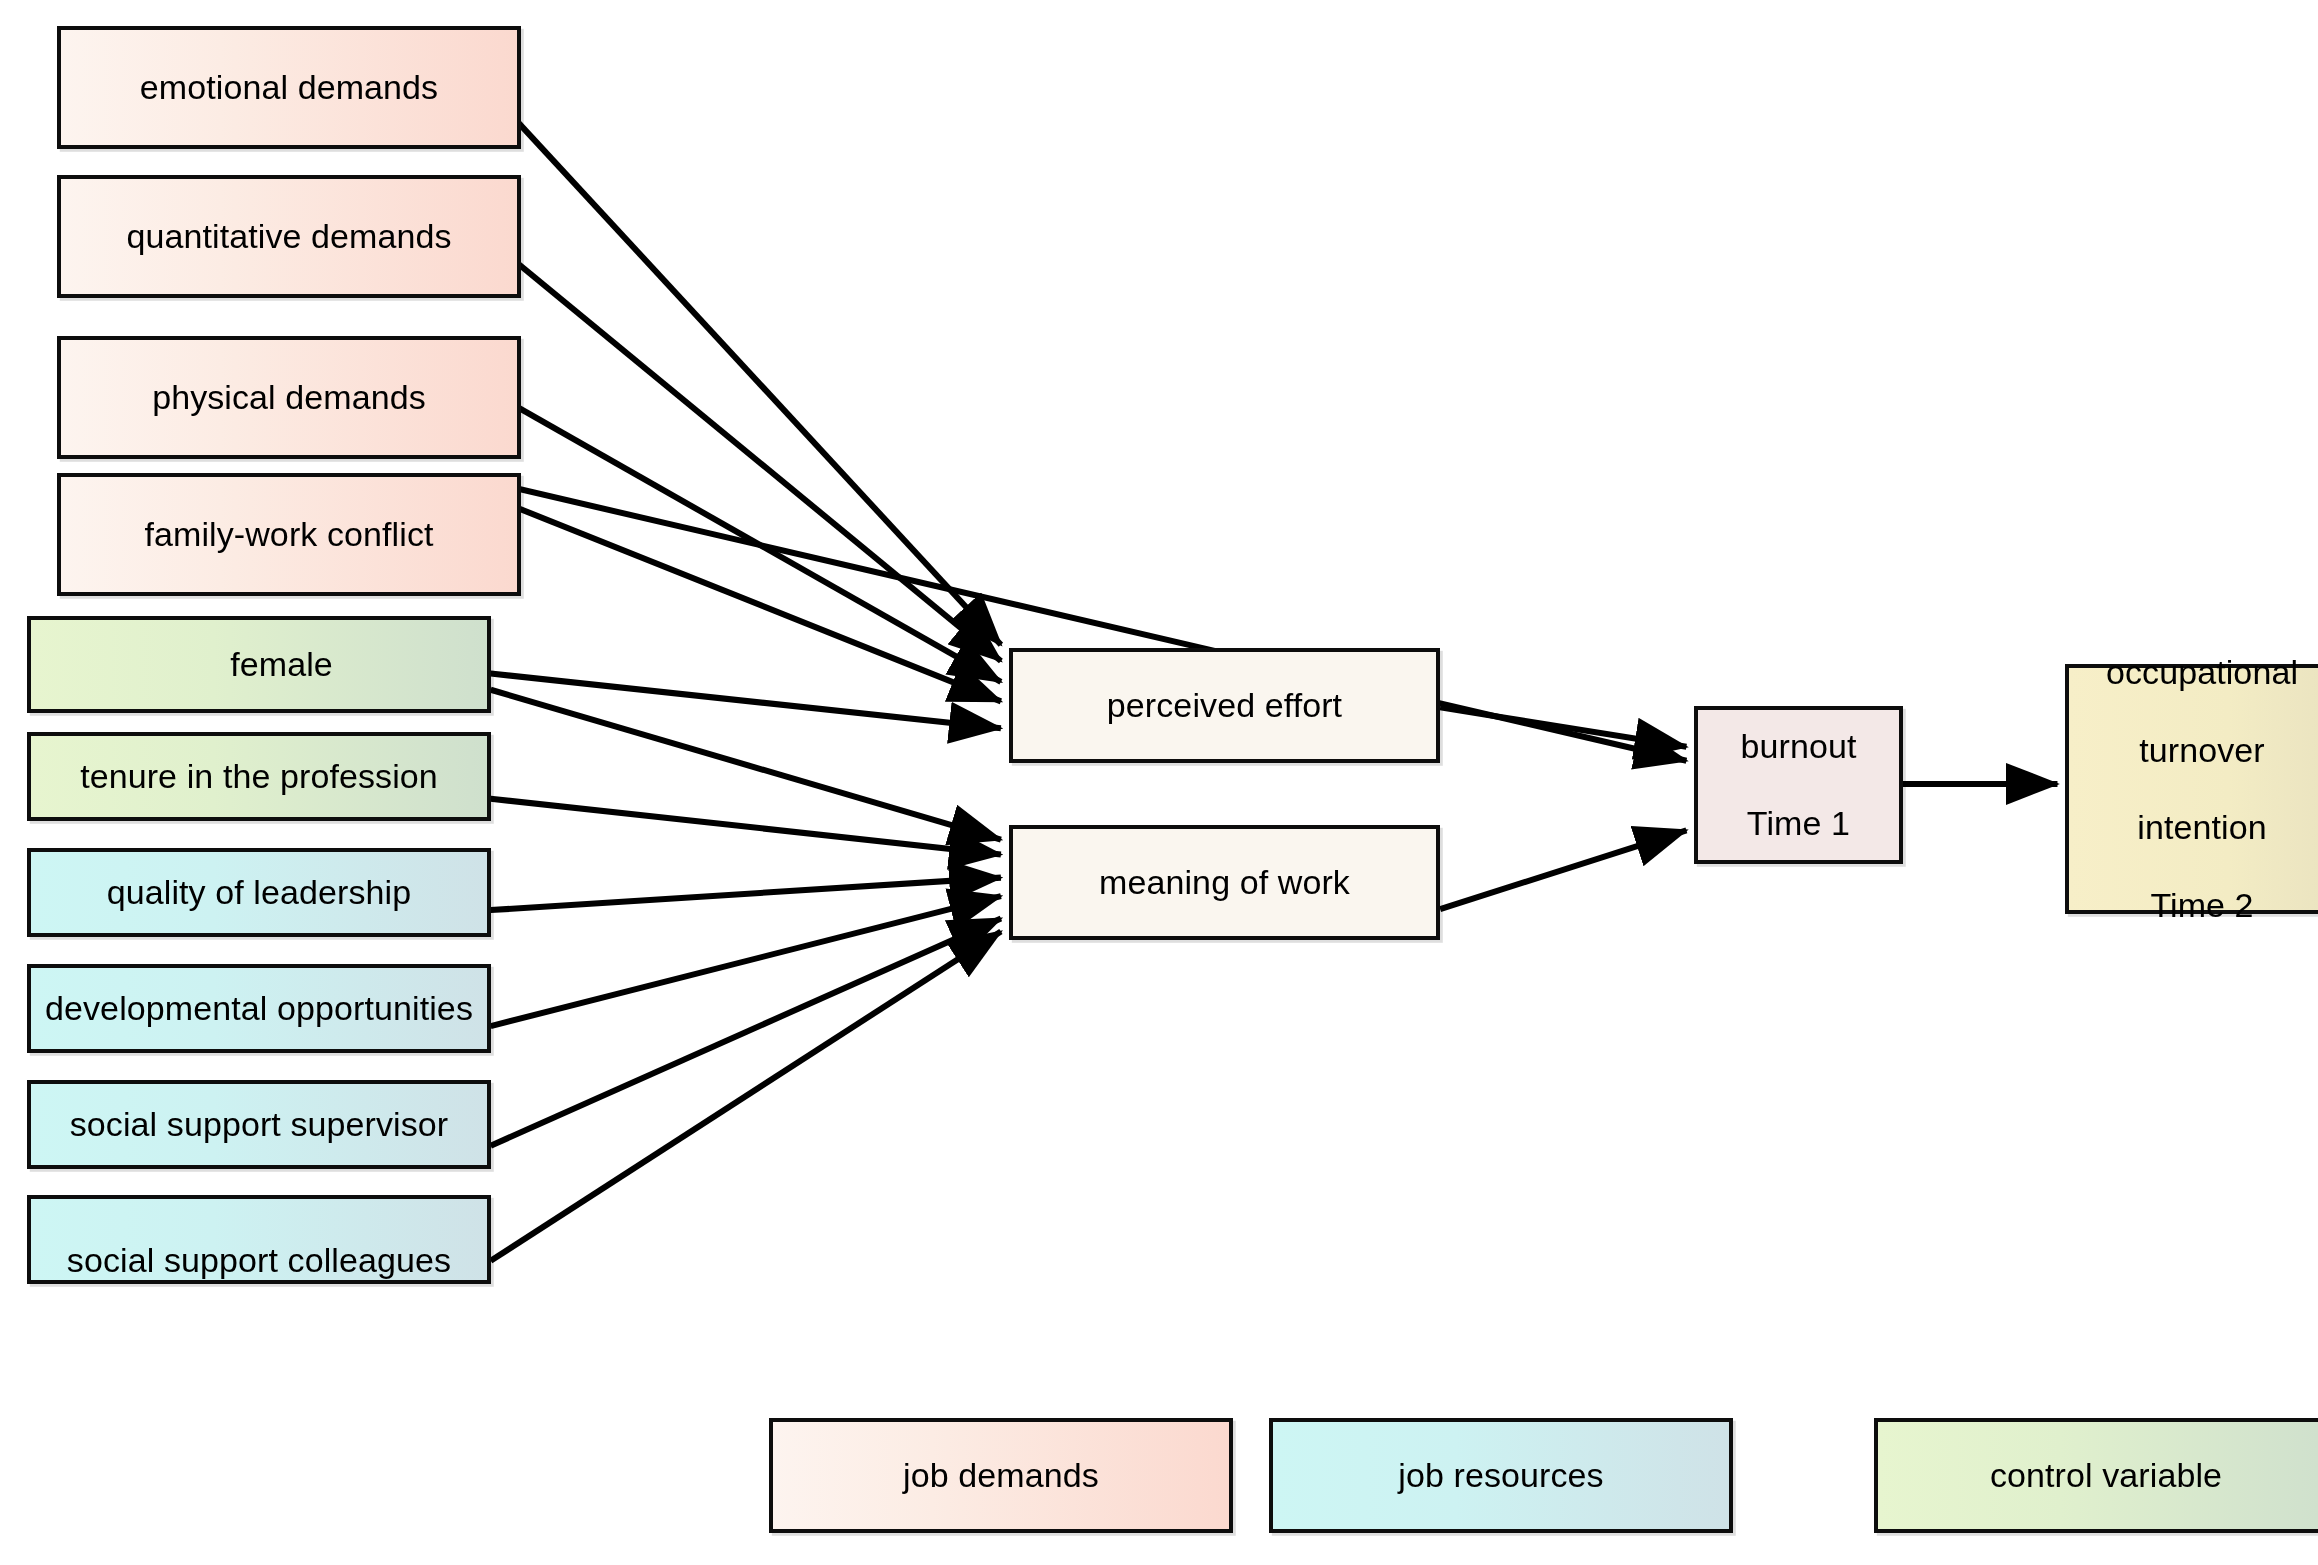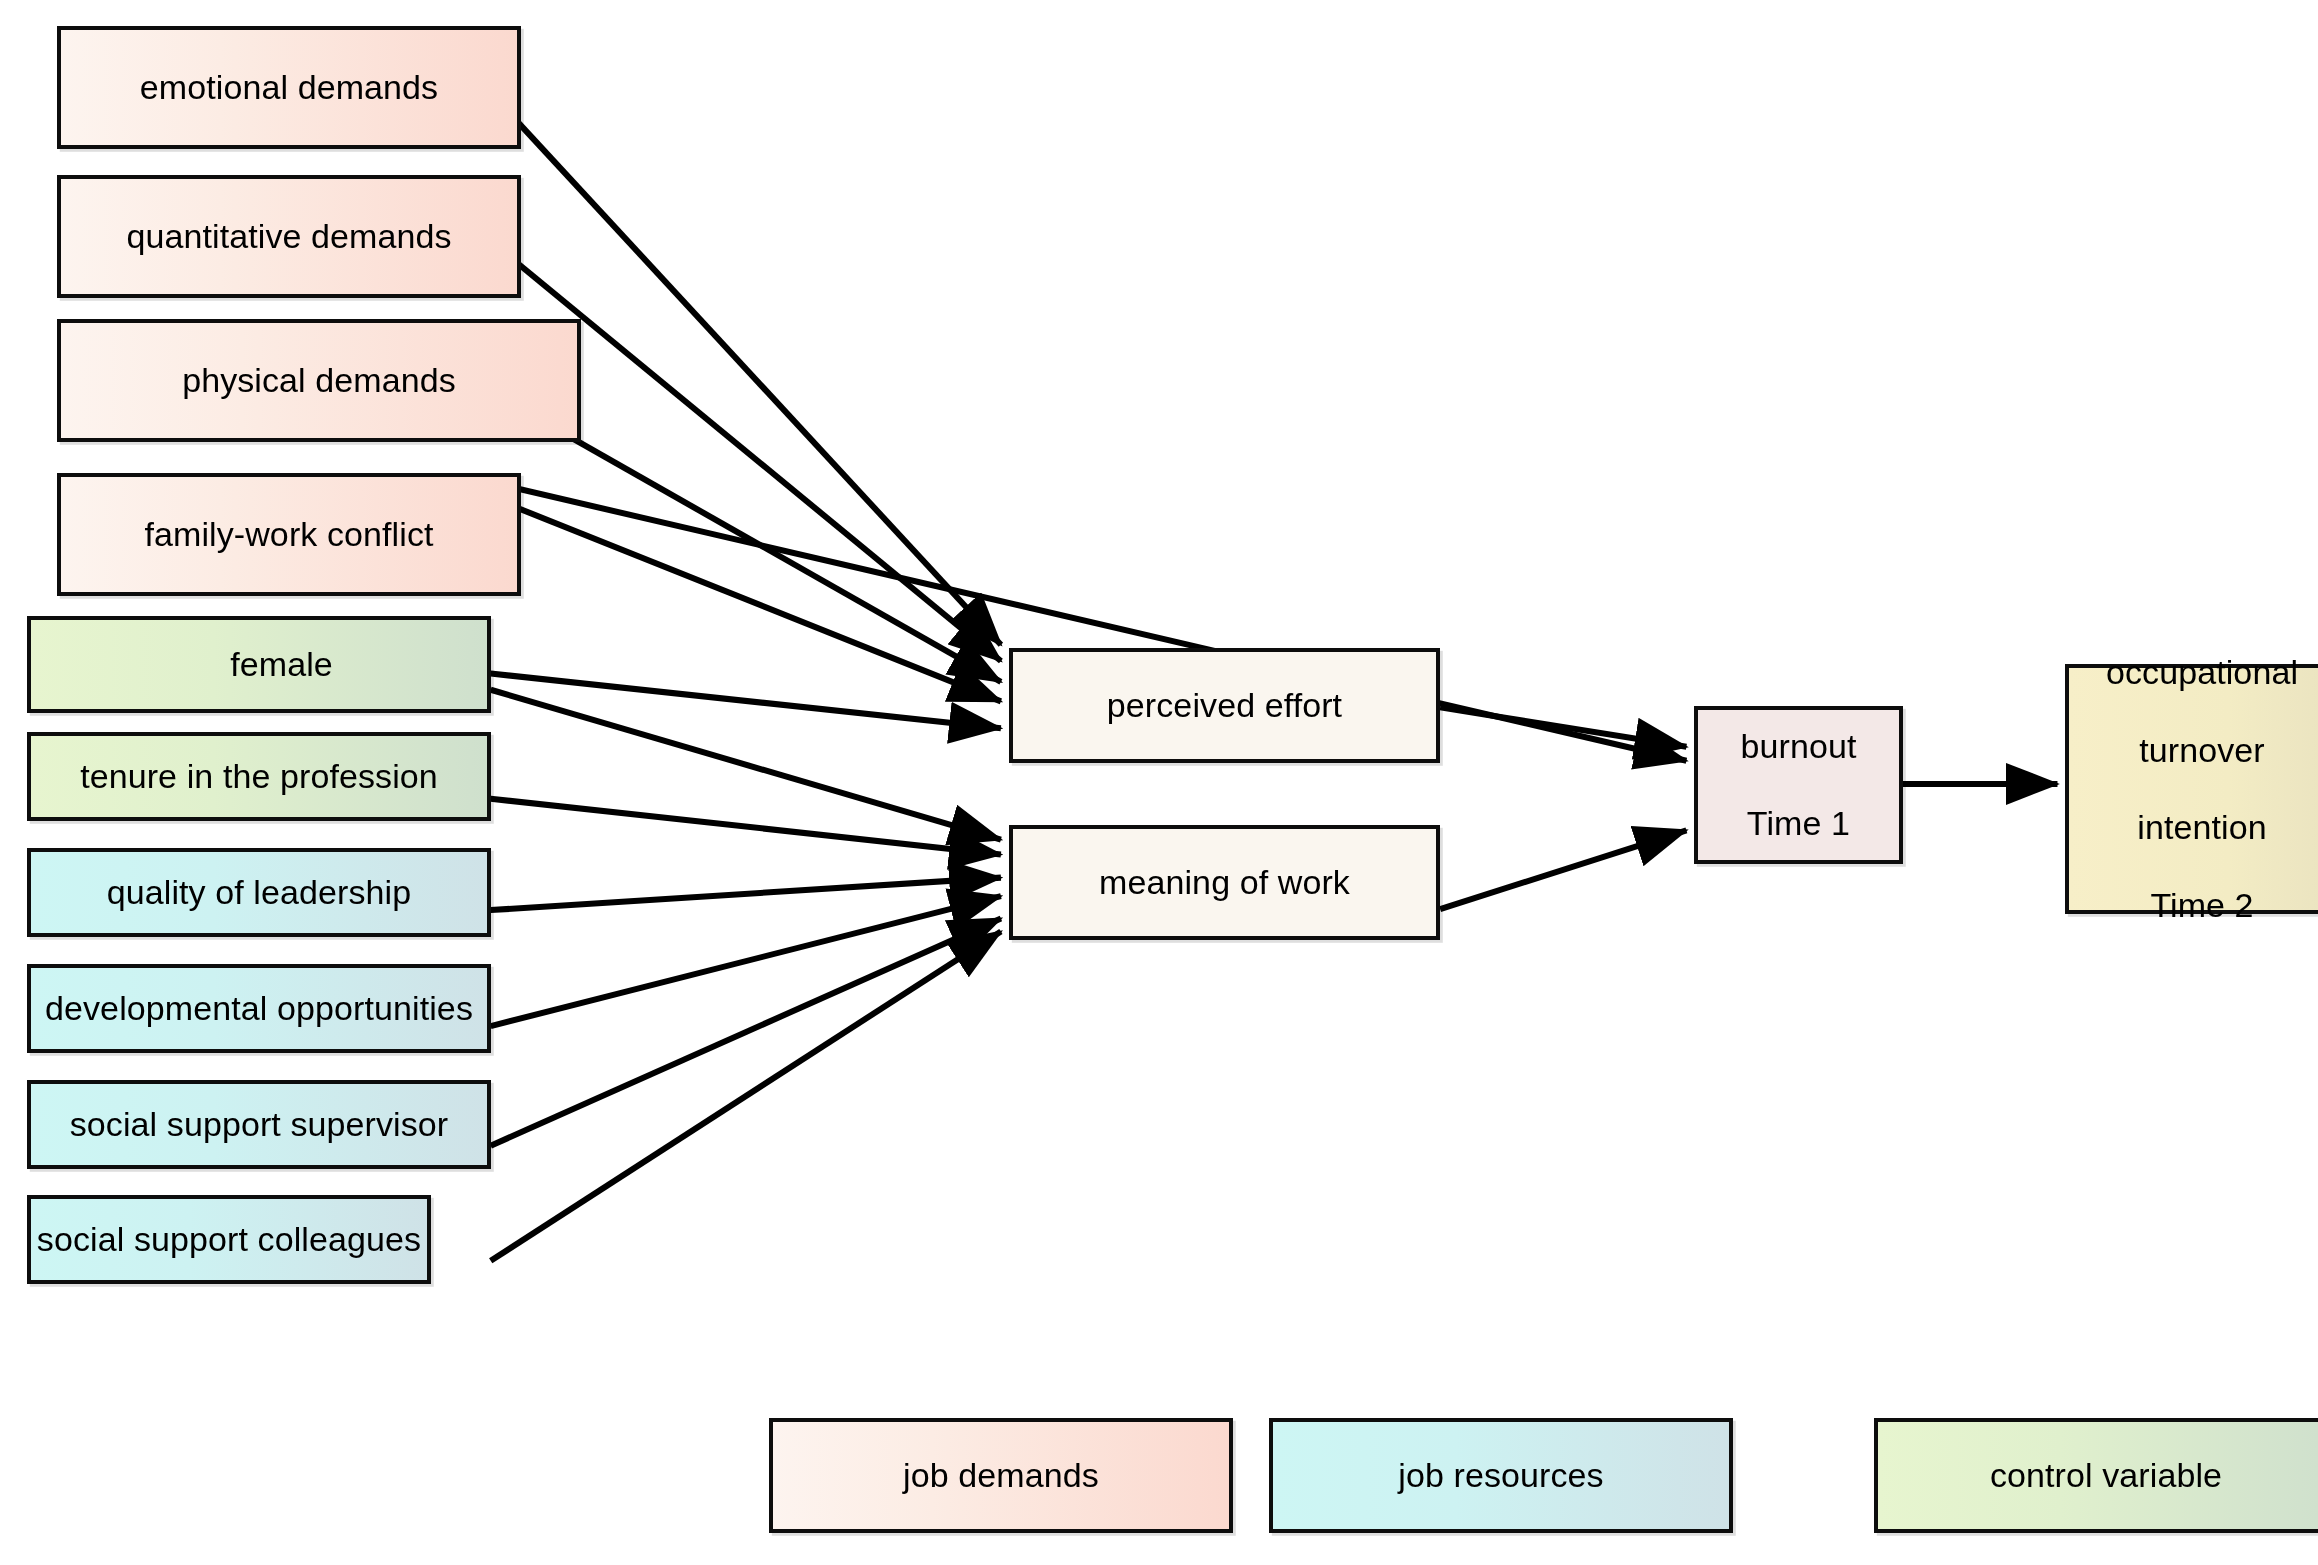--- a/index.html
+++ b/index.html
@@ -65,42 +65,42 @@
       <line x1="4102" y1="1690" x2="4436" y2="1690"></line>
     </g>
   </svg>
 
   <div class="node demand" style="left:27px;top:25.5px;width:464px;height:123px;">
       <span>emotional demands</span>
     </div>
   <div class="node demand" style="left:27px;top:175px;width:464px;height:123px;">
       <span>quantitative demands</span>
     </div>
-  <div class="node demand" style="left:27px;top:319px;width:524px;height:123px;">
+  <div class="node demand" style="left:27px;top:336px;width:464px;height:123px;">
       <span>physical demands</span>
     </div>
   <div class="node demand" style="left:27px;top:473px;width:464px;height:123px;">
       <span>family-work conflict</span>
     </div>
   <div class="node control" style="left:27px;top:616px;width:464px;height:97px;padding-left:45px;">
       <span>female</span>
     </div>
   <div class="node control" style="left:27px;top:732px;width:464px;height:89px;">
       <span>tenure in the profession</span>
     </div>
   <div class="node resource" style="left:27px;top:848px;width:464px;height:89px;justify-content:center;">
       <span>quality of leadership</span>
     </div>
   <div class="node resource" style="left:27px;top:1080px;width:464px;height:89px;">
       <span>social support supervisor</span>
     </div>
   <div class="node resource" style="left:27px;top:964px;width:464px;height:89px;">
       <span>developmental opportunities</span>
     </div>
-  <div class="node resource" style="left:27px;top:1195px;width:404px;height:89px;">
+  <div class="node resource" style="left:27px;top:1195px;width:464px;height:89px;align-items:flex-end;">
       <span>social support colleagues</span>
     </div>
 
   <div class="node mediator" style="left:1009px;top:648px;width:431px;height:115px;">
       <span>perceived effort</span>
     </div>
   <div class="node mediator" style="left:1009px;top:825px;width:431px;height:115px;">
       <span>meaning of work</span>
     </div>
 

